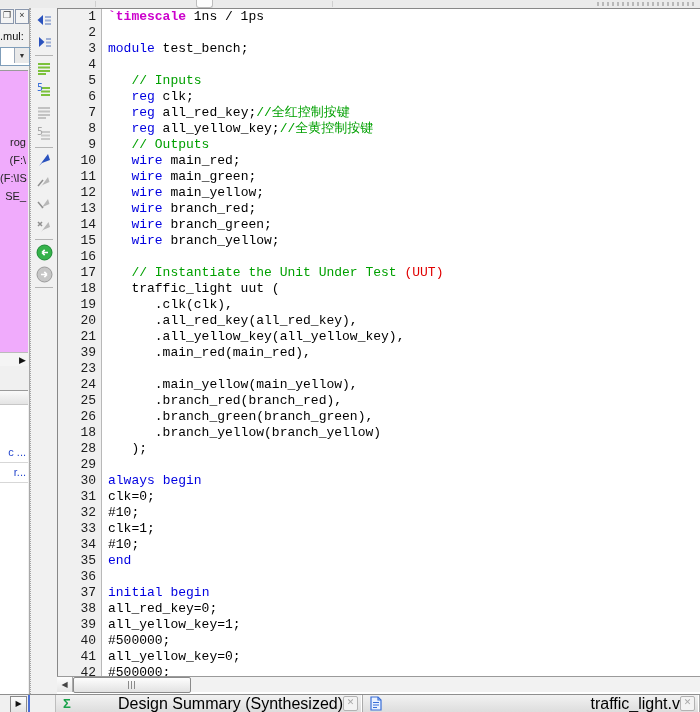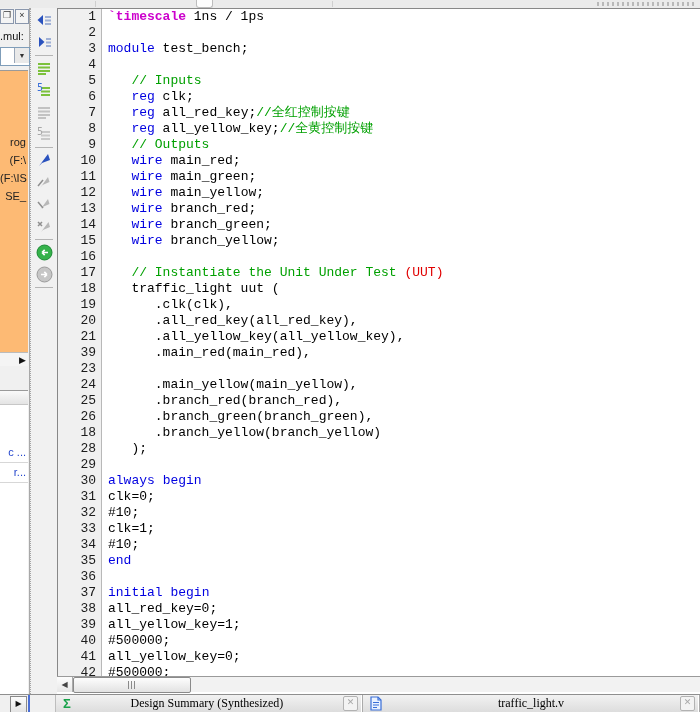--- a/index.html
+++ b/index.html
@@ -20,21 +20,21 @@
               border-right:1px solid #a8a8a8;}
   .ltb{position:absolute;left:0;top:1px;width:29px;height:17px;display:flex;gap:1px;}
   .mini-btn{width:13px;height:13px;border:1px solid #8a97ad;background:#f4f4f4;
             font-size:9px;line-height:11px;text-align:center;color:#333;}
   .lmul{position:absolute;left:0;top:22px;font-size:11px;color:#111;
         font-family:"Liberation Sans",sans-serif;white-space:nowrap;}
   .lcombo{position:absolute;left:0;top:39px;width:28px;height:17px;background:#fff;
           border:1px solid #7f9db9;}
   .combo-btn{position:absolute;right:0;top:0;width:14px;height:15px;background:#e9e9e9;
              border-left:1px solid #9aa7b8;font-size:7px;line-height:15px;text-align:center;color:#333;}
-  .ltree{position:absolute;left:0;top:62px;width:28px;height:282px;background:#fdba74;
+  .ltree{position:absolute;left:0;top:62px;width:28px;height:282px;background:#f0abfc;
          border-top:1px solid #9a9a9a;padding-top:62px;box-sizing:border-box;}
   .ltree-row{height:18px;line-height:18px;text-align:right;padding-right:2px;
              font-size:11px;color:#222;white-space:nowrap;overflow:hidden;}
   .lexp{position:absolute;left:0;top:344px;width:28px;height:14px;background:#f4f4f4;
         border-top:1px solid #bbb;text-align:right;font-size:9px;line-height:14px;color:#111;
         padding-right:2px;box-sizing:border-box;}
   .llower{position:absolute;left:0;top:382px;width:28px;height:304px;background:#fff;
           border-top:1px solid #9a9a9a;box-sizing:border-box;}
   .lhead{height:13px;background:linear-gradient(#fafafa,#e4e4e4);border-bottom:1px solid #c7c7c7;}
   .llist{padding-top:38px;}
@@ -78,22 +78,22 @@
   .bfrag{position:relative;width:55px;flex:0 0 55px;background:#f0f0f0;border-right:1px solid #bdbdbd;}
   .bfrag-btn{position:absolute;left:10px;top:1px;width:15px;height:15px;border:1px solid #8a8a8a;
              background:linear-gradient(#fcfcfc,#e4e4e4);font-size:8px;line-height:14px;
              text-align:center;color:#111;}
   .bfrag-sliver{position:absolute;left:28px;top:0;width:2px;height:17px;background:#4b6fd6;}
   .tabbar{flex:1;display:flex;background:linear-gradient(#f2f2f2,#dddddd);}
   .tab{position:relative;display:flex;align-items:center;height:17px;border-right:1px solid #aaa;
        box-shadow:inset -1px 0 0 #fff;}
   .tab1{width:306px;flex:0 0 306px;}
   .tab2{flex:1;}
-  .tab-label{flex:1;text-align:center;font-family:Liberation Serif, serif;
-             font-size:12px;color:#000;white-space:nowrap;overflow:hidden;}
+  .tab-label{flex:1;text-align:right;font-family:Liberation Sans, sans-serif;
+             font-size:16px;color:#000;white-space:nowrap;overflow:hidden;}
   .tab-close{width:13px;height:13px;flex:0 0 13px;margin-right:4px;border:1px solid #b2b2b2;
              border-radius:2px;background:#f3f3f3;color:#a8a8a8;font-size:9px;line-height:11px;
              text-align:center;}
   .sigma{margin-left:7px;font-size:13px;font-weight:bold;color:#18a24a;line-height:16px;}
   .docicon{margin-left:7px;display:flex;align-items:center;}
 </style>
 </head>
 <body>
 
 <div id="root">

